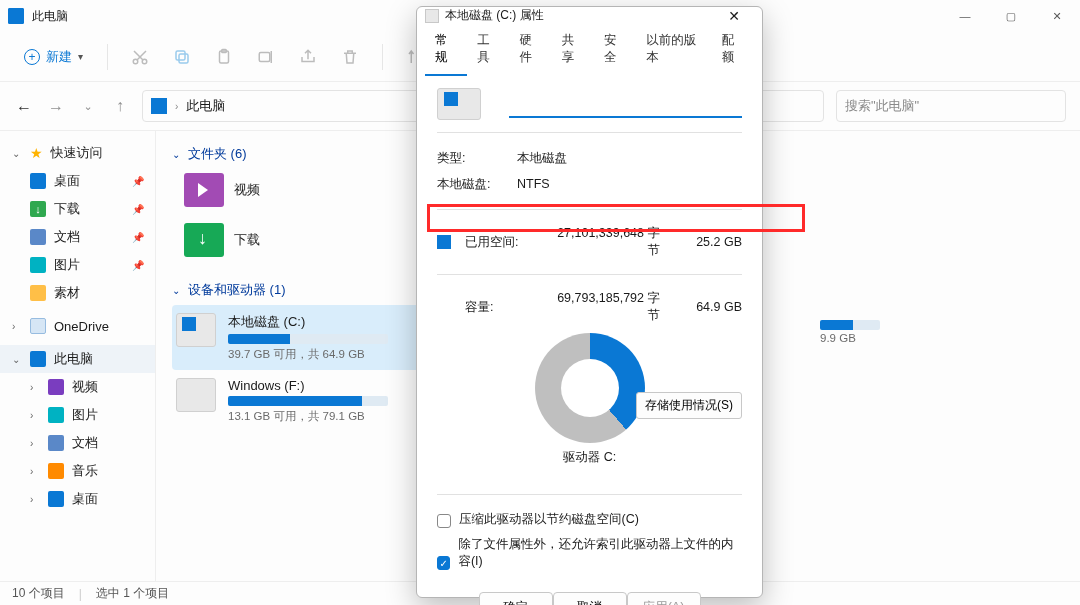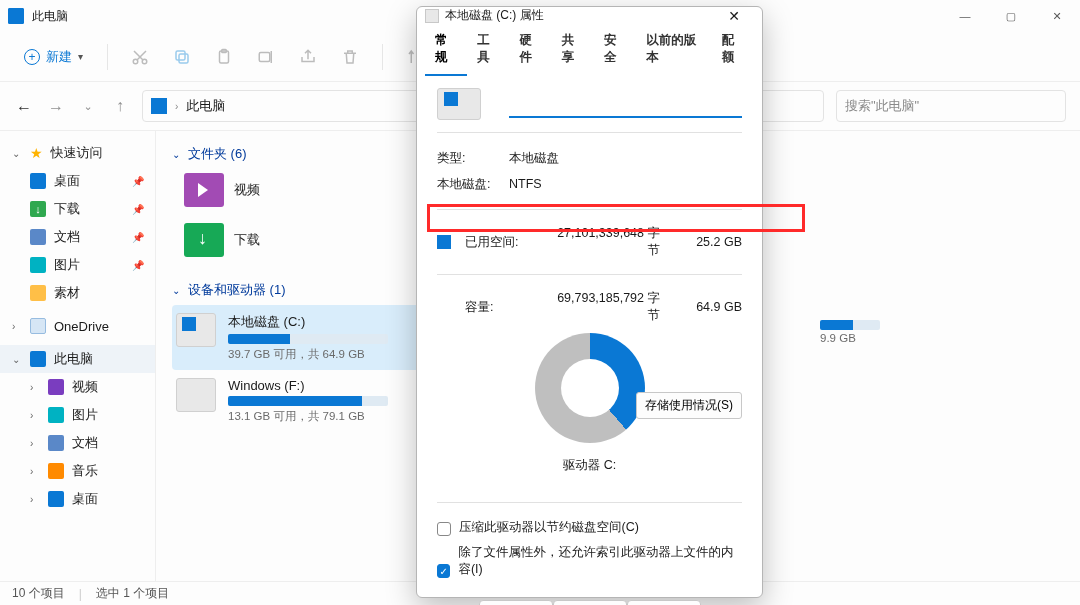--- a/index.html
+++ b/index.html
@@ -67,40 +67,40 @@
 
   .status-row { height:24px; border-top:1px solid #eee; display:flex; align-items:center; padding:0 12px; font-size:12px; color:#555; gap:14px; }
 
   
   .dialog { position:absolute; left:416px; top:6px; width:347px; height:592px; background:#fff; border:1px solid #b5b5b5; border-radius:6px; box-shadow:0 10px 30px rgba(0,0,0,.25); display:flex; flex-direction:column; }
   .dlg-title { height:30px; display:flex; align-items:center; padding:0 8px; }
   .dlg-title .mini-icon { width:14px; height:14px; background:#e8e8e8; border:1px solid #c8c8c8; margin-right:6px; }
   .dlg-title .ttl { font-size:12px; }
   .dlg-title .x { margin-left:auto; width:40px; text-align:center; font-size:14px; }
   .tabs-row { display:flex; padding:0 8px; font-size:12.5px; }
-  .tab { padding:8px 10px; color:#333; cursor:pointer;font-weight:bold; }
+  .tab { padding:8px 10px; color:#333; cursor:pointer; }
   .tab.active { border-bottom:2px solid #0a78d4; color:#000; }
   .dlg-body { padding:12px 20px 8px; flex:1; display:flex; flex-direction:column; font-size:12.5px; }
-  .row-inline { display:flex; align-items:center; gap:8px; min-height:26px; }
+  .row-inline { display:flex; align-items:center; gap:16px; min-height:26px; }
   .lbl { width:64px; color:#222; }
   .big-drive-icon { width:44px; height:32px; background:#e8e8e8; border:1px solid #d0d0d0; border-radius:3px; position:relative; }
   .big-drive-icon::before { content:""; position:absolute; left:6px; top:3px; width:14px; height:14px; background:#0a78d4; }
   .name-input { flex:1; border:none; border-bottom:2px solid #0a78d4; height:28px; padding:2px 4px; font-size:13px; outline:none; }
   .divider { height:1px; background:#e1e1e1; margin:12px 0; }
   .usage-row { display:flex; align-items:center; gap:14px; padding:3px 0; }
   .sq { width:14px; height:14px; }
   .sq.used { background:#0a78d4; }
   .sq.free { background:#b8b8b8; }
   .ulabel { width:70px; }
   .bytes { flex:1; text-align:right; padding-right:12px; }
   .gb { width:56px; text-align:right; }
   .redbox { position:absolute; border:3px solid #ff2a2a; pointer-events:none; }
   .donut { width:110px; height:110px; border-radius:50%; margin:6px auto 0; background:conic-gradient(#0a78d4 0 139deg, #bfbfbf 139deg 360deg); position:relative; }
   .donut::after { content:""; position:absolute; inset:26px; background:#fff; border-radius:50%; }
-  .drive-label { text-align:center; margin-top:14px; }
+  .drive-label { text-align:center; margin-top:6px; }
   .storage-btn { position:absolute; right:20px; top:385px; border:1px solid #c8c8c8; border-radius:3px; padding:4px 8px; font-size:12px; background:#fdfdfd; }
   .check-row { display:flex; align-items:flex-end; gap:8px; padding:4px 0; font-size:12.5px; }
   .chk { width:14px; height:14px; border:1px solid #888; border-radius:3px; display:inline-flex; align-items:center; justify-content:center; font-size:10px; color:#fff; }
   .chk.on { background:#0a78d4; border-color:#0a78d4; }
   .dlg-buttons { display:flex; justify-content:center; padding:10px 16px 14px; }
   .dlg-btn { min-width:74px; height:30px; border:1px solid #c8c8c8; border-radius:4px; background:#fdfdfd; font-size:12.5px; display:inline-flex; align-items:center; justify-content:center; }
   .dlg-btn.disabled { color:#9a9a9a; }
 
   
   .i { width:18px; height:18px; }

